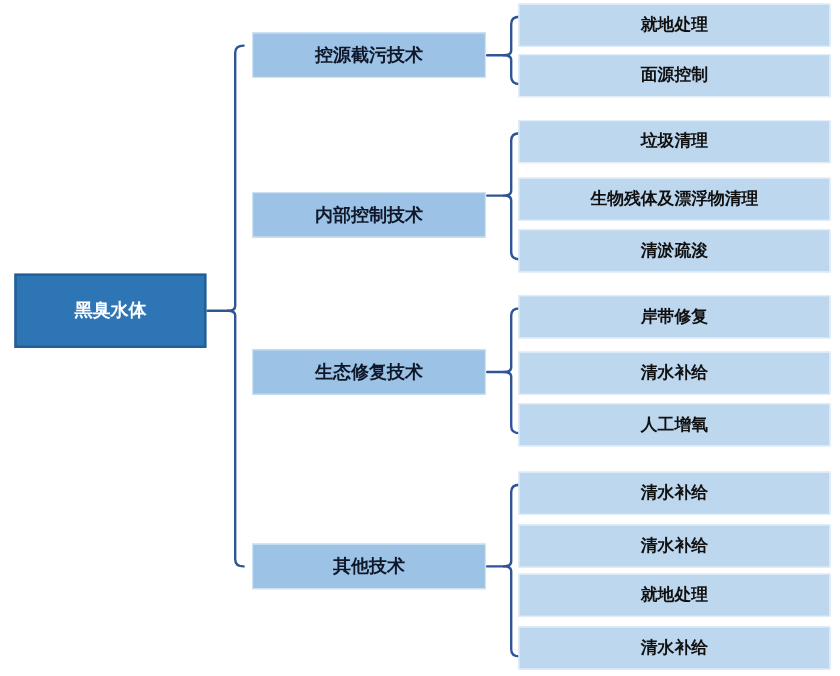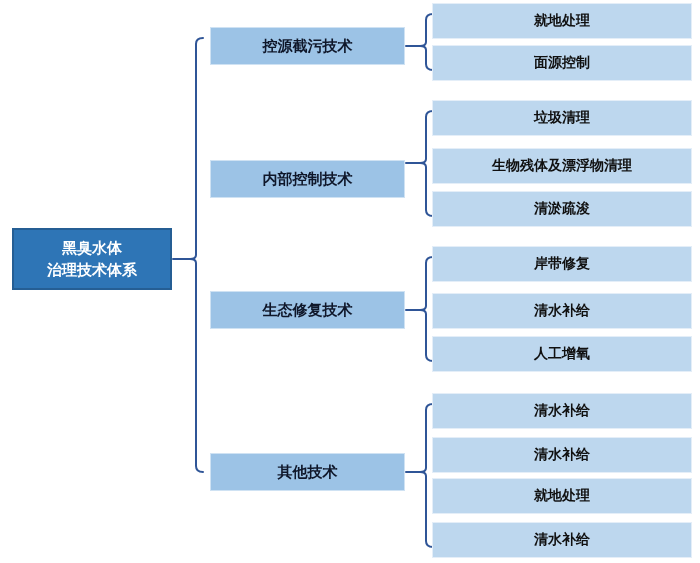--- a/index.html
+++ b/index.html
@@ -76,21 +76,20 @@
 
   <line x1="406" y1="310" x2="420" y2="310"></line>
   <path d="M 433 257 C 428 257 426 259 426 263 L 426 306 Q 426 310 420 310 Q 426 310 426 314 L 426 355 C 426 359 428 361 433 361"></path>
 
   <line x1="406" y1="472" x2="420" y2="472"></line>
   <path d="M 433 404 C 428 404 426 406 426 410 L 426 468 Q 426 472 420 472 Q 426 472 426 476 L 426 541 C 426 545 428 547 433 547"></path>
 </svg>
 
 <div class="box root-box">
   <div>黑臭水体</div>
-  <div>治理技术体系</div>
 </div>
 
 <div class="box branch-box" style="top:27px">
   <span>控源截污技术</span>
 </div>
 <div class="box branch-box" style="top:160px">
   <span>内部控制技术</span>
 </div>
 <div class="box branch-box" style="top:291px">
   <span>生态修复技术</span>

